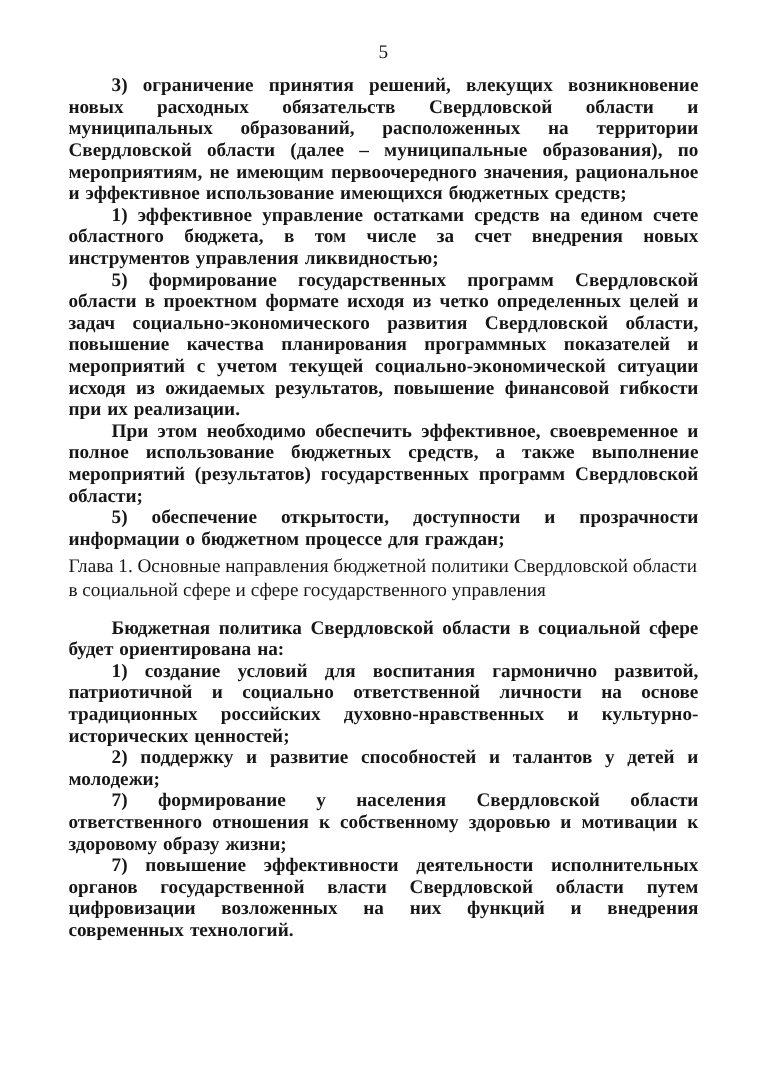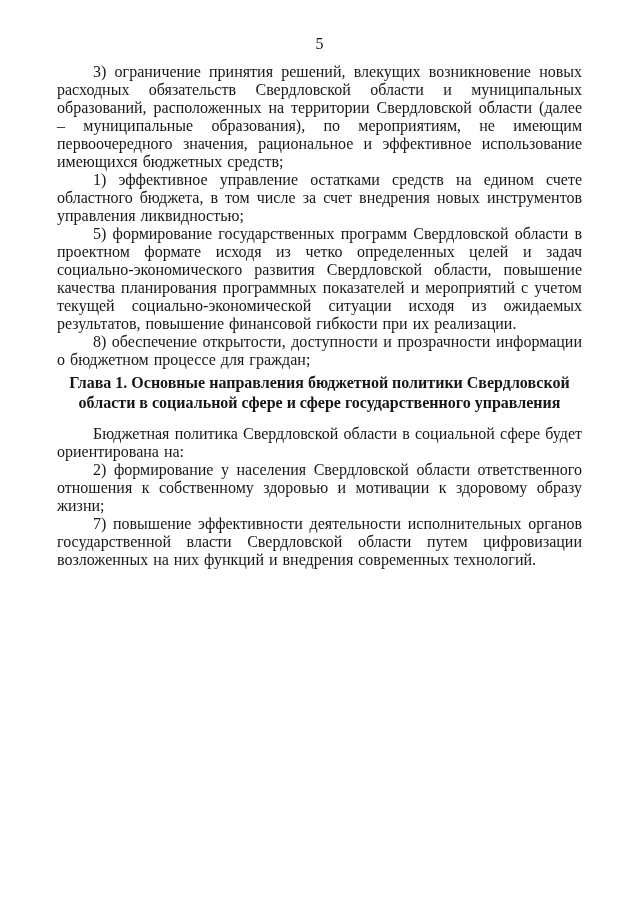--- a/index.html
+++ b/index.html
@@ -25,37 +25,41 @@
   .page-number {
     text-align: center;
     line-height: 18px;
     margin-bottom: 10px;
   }
   .content p.body {
     text-align: justify;
     text-indent: 36px;
     line-height: 18px;
     word-spacing: 1px;
+    font-weight: bold;
   }
   .content p.heading {
-    font-weight: 700;
-    text-align: center;
+    font-weight: 400;
+    text-align: left;
     line-height: 20px;
     margin-top: 4px;
     margin-bottom: 12px;
   }
 </style>
 </head>
 <body>
 
 <div class="page">
   <div class="page-number">5</div>
   <div class="content">
       <p class="body">3) ограничение принятия решений, влекущих возникновение новых расходных обязательств Свердловской области и муниципальных образований, расположенных на территории Свердловской области (далее – муниципальные образования), по мероприятиям, не имеющим первоочередного значения, рациональное и эффективное использование имеющихся бюджетных средств;</p>
       <p class="body">1) эффективное управление остатками средств на едином счете областного бюджета, в том числе за счет внедрения новых инструментов управления ликвидностью;</p>
       <p class="body">5) формирование государственных программ Свердловской области в проектном формате исходя из четко определенных целей и задач социально-экономического развития Свердловской области, повышение качества планирования программных показателей и мероприятий с учетом текущей социально-экономической ситуации исходя из ожидаемых результатов, повышение финансовой гибкости при их реализации.</p>
-      <p class="body">8) обеспечение открытости, доступности и прозрачности информации о бюджетном процессе для граждан;</p>
+      <p class="body">При этом необходимо обеспечить эффективное, своевременное и полное использование бюджетных средств, а также выполнение мероприятий (результатов) государственных программ Свердловской области;</p>
+      <p class="body">5) обеспечение открытости, доступности и прозрачности информации о бюджетном процессе для граждан;</p>
       <p class="heading">Глава 1. Основные направления бюджетной политики Свердловской области в социальной сфере и сфере государственного управления</p>
       <p class="body">Бюджетная политика Свердловской области в социальной сфере будет ориентирована на:</p>
-      <p class="body">2) формирование у населения Свердловской области ответственного отношения к собственному здоровью и мотивации к здоровому образу жизни;</p>
+      <p class="body">1) создание условий для воспитания гармонично развитой, патриотичной и социально ответственной личности на основе традиционных российских духовно-нравственных и культурно-исторических ценностей;</p>
+      <p class="body">2) поддержку и развитие способностей и талантов у детей и молодежи;</p>
+      <p class="body">7) формирование у населения Свердловской области ответственного отношения к собственному здоровью и мотивации к здоровому образу жизни;</p>
       <p class="body">7) повышение эффективности деятельности исполнительных органов государственной власти Свердловской области путем цифровизации возложенных на них функций и внедрения современных технологий.</p>
     </div>
 </div>
 
 </body></html>

